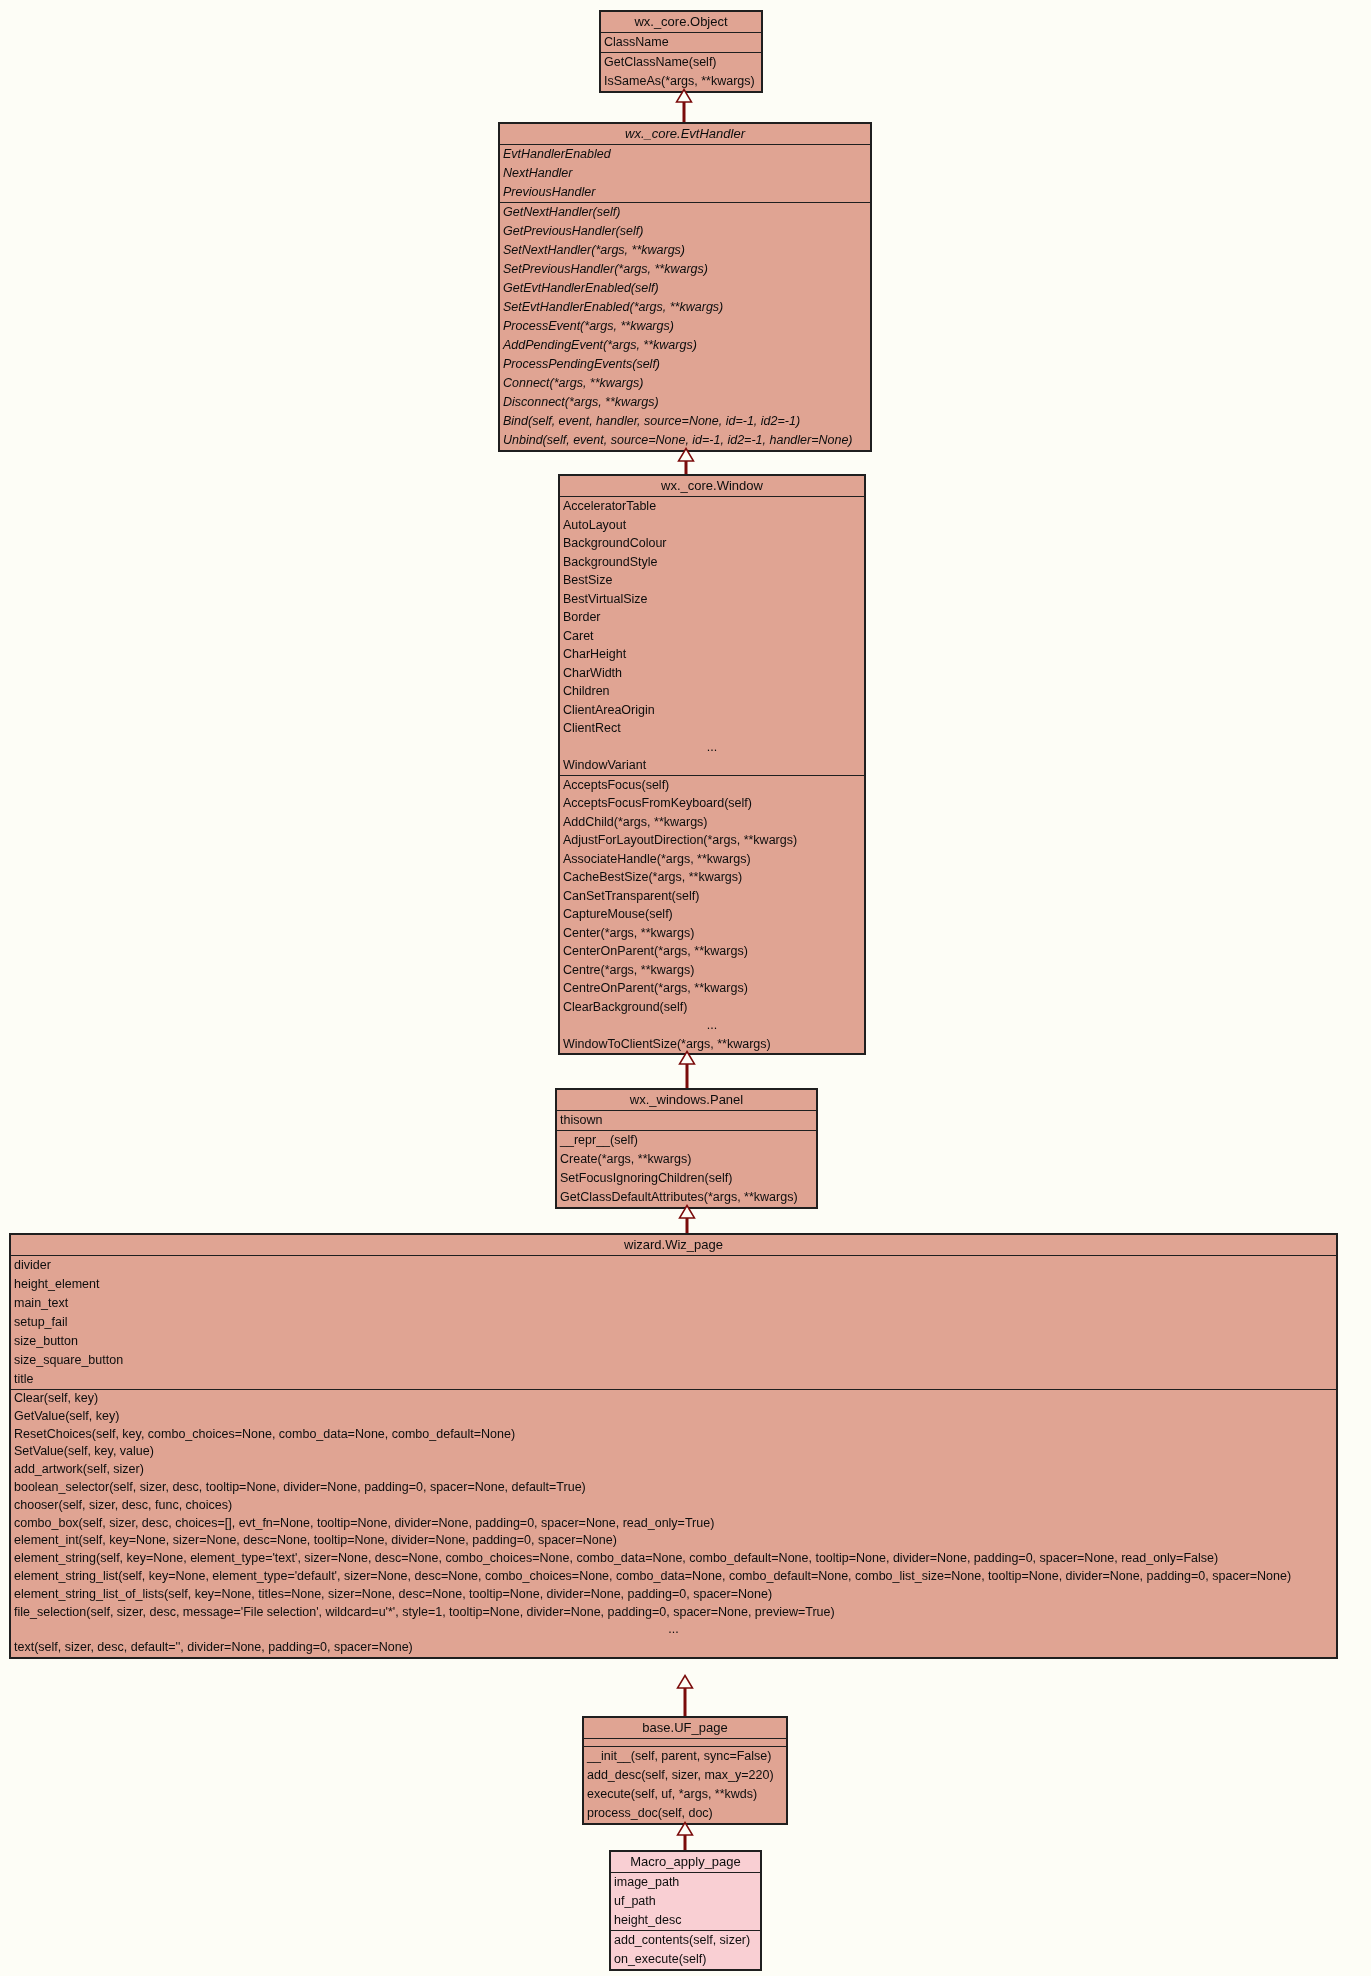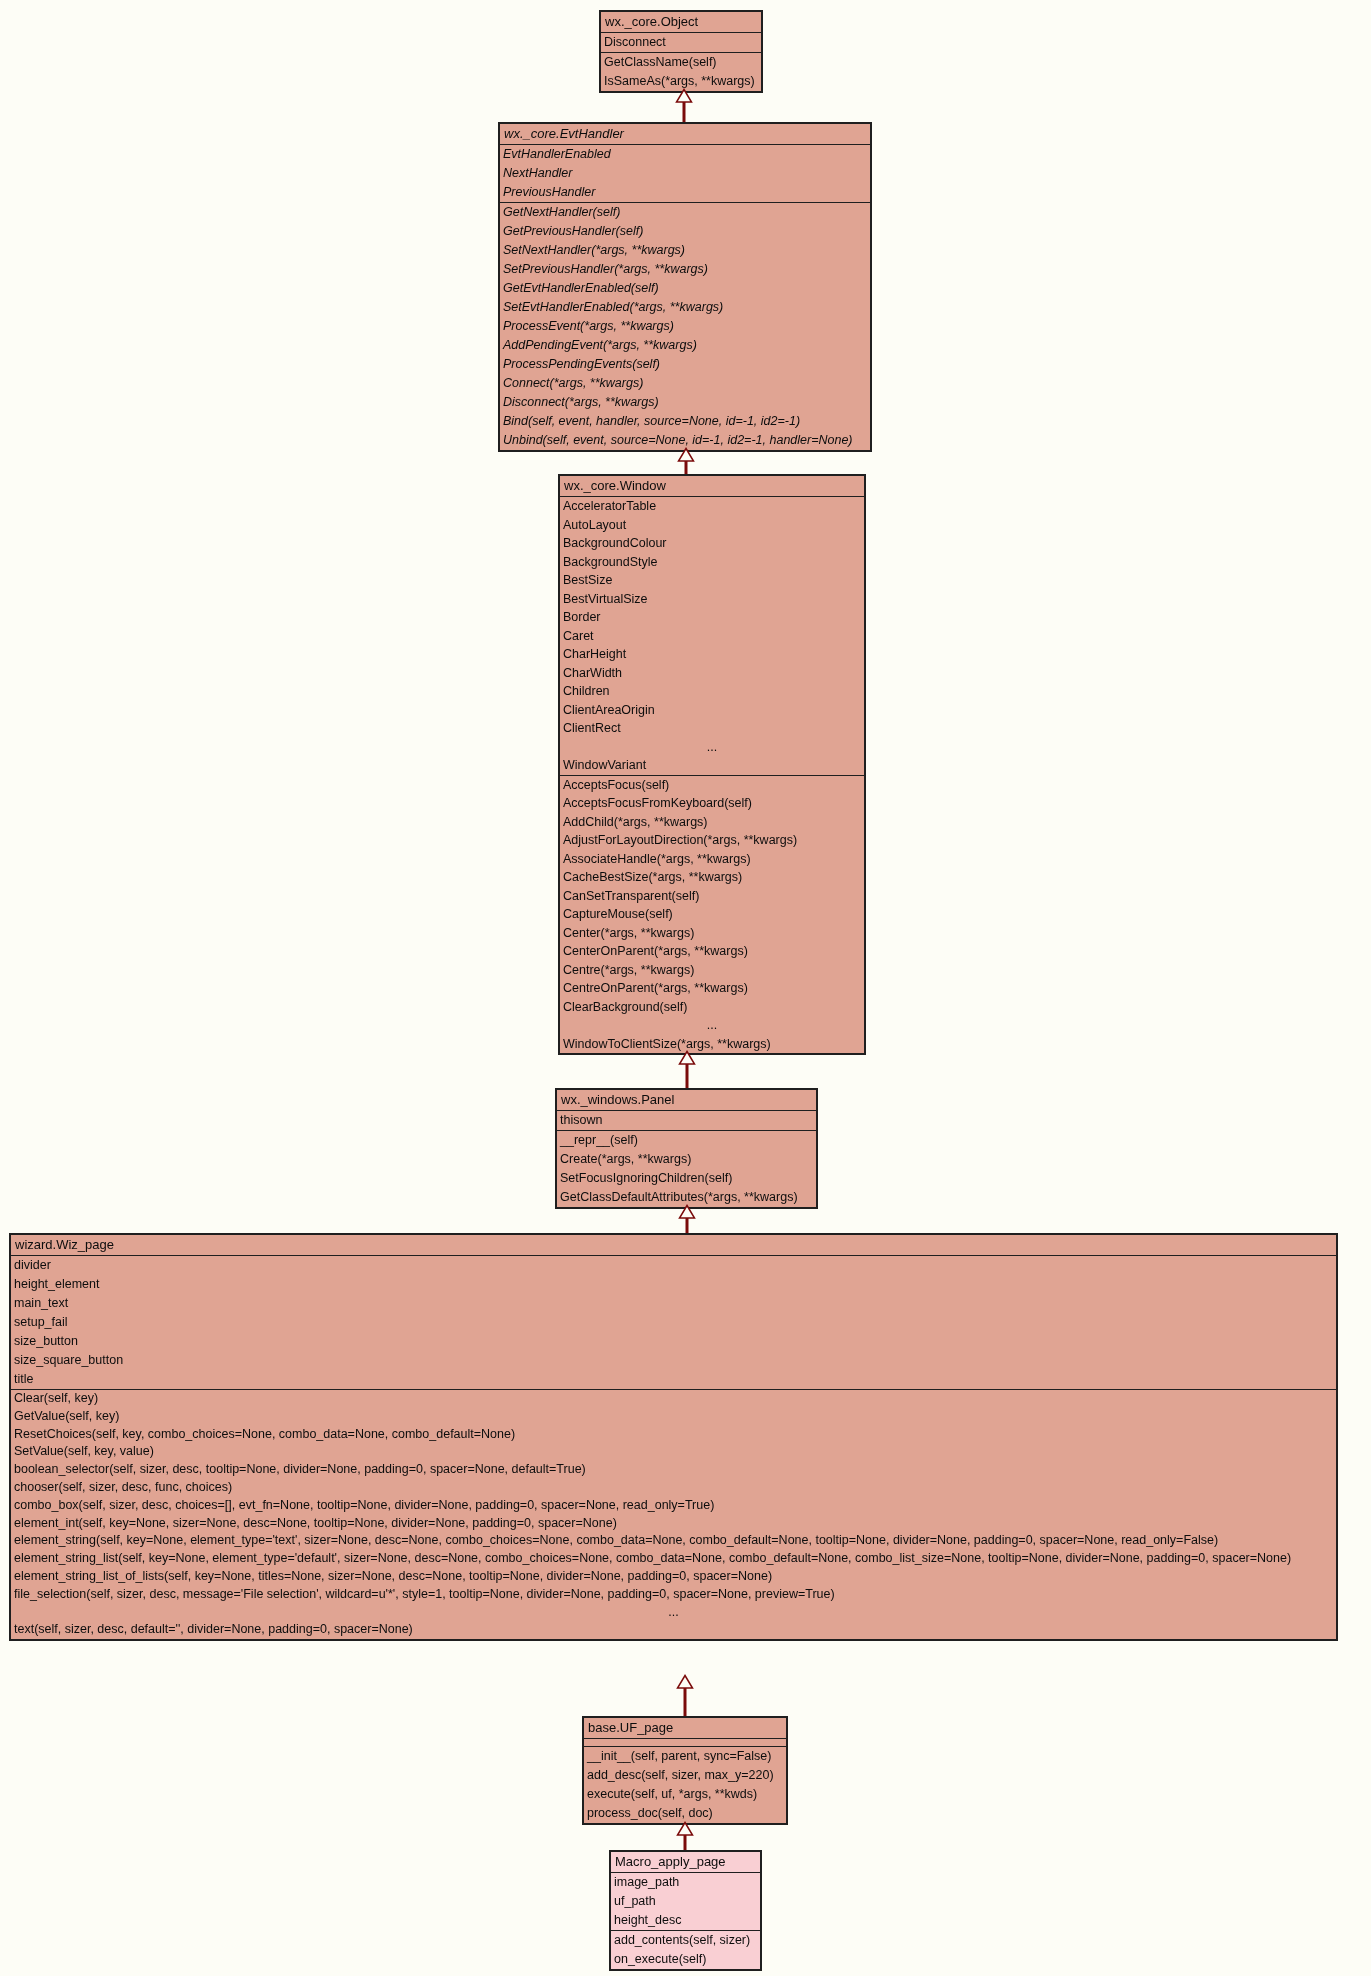--- a/index.html
+++ b/index.html
@@ -19,21 +19,21 @@
     box-sizing: border-box;
     background: var(--class-fill, #e0a493);
     border: 2px solid var(--border, #1f1f1f);
     font-size: 12.5px;
     color: #0d0d0d;
   }
   .uml-box.highlight {
     background: var(--highlight-fill, #f9cfd3);
   }
   .uml-title {
-    text-align: left;
+    text-align: center;
     padding: 2px 4px 3px 4px;
     border-bottom: 1.5px solid var(--border, #1f1f1f);
     font-size: 13px;
     white-space: nowrap;
     overflow: hidden;
     line-height: 15px;
   }
   .uml-attrs { min-height: 7px; }
   .uml-methods { border-top: 1.5px solid var(--border, #1f1f1f); }
   .uml-row {
@@ -48,21 +48,21 @@
   .inh-arrow { position: absolute; }
 </style>
 </head>
 <body>
 
 <div id="canvas">
 
   <div class="uml-box" style="left:599px; top:10px; width:164px;">
     <div class="uml-title">wx._core.Object</div>
     <div class="uml-attrs">
-        <div class="uml-row">Disconnect</div>
+        <div class="uml-row">ClassName</div>
       </div>
     <div class="uml-methods">
         <div class="uml-row">GetClassName(self)</div>
         <div class="uml-row">IsSameAs(*args, **kwargs)</div>
       </div>
   </div>
 
   <svg class="inh-arrow" style="left:675px; top:88px;" width="18" height="34">
     <polygon points="9,1.5 16.5,14 1.5,14" fill="#fdfdf6" stroke="#7a0b0b" stroke-width="1.5"></polygon>
     <line x1="9" y1="14" x2="9" y2="34" stroke="#7a0b0b" stroke-width="3"></line>
@@ -167,20 +167,21 @@
         <div class="uml-row">setup_fail</div>
         <div class="uml-row">size_button</div>
         <div class="uml-row">size_square_button</div>
         <div class="uml-row">title</div>
       </div>
     <div class="uml-methods dense">
         <div class="uml-row">Clear(self, key)</div>
         <div class="uml-row">GetValue(self, key)</div>
         <div class="uml-row">ResetChoices(self, key, combo_choices=None, combo_data=None, combo_default=None)</div>
         <div class="uml-row">SetValue(self, key, value)</div>
+        <div class="uml-row">add_artwork(self, sizer)</div>
         <div class="uml-row">boolean_selector(self, sizer, desc, tooltip=None, divider=None, padding=0, spacer=None, default=True)</div>
         <div class="uml-row">chooser(self, sizer, desc, func, choices)</div>
         <div class="uml-row">combo_box(self, sizer, desc, choices=[], evt_fn=None, tooltip=None, divider=None, padding=0, spacer=None, read_only=True)</div>
         <div class="uml-row">element_int(self, key=None, sizer=None, desc=None, tooltip=None, divider=None, padding=0, spacer=None)</div>
         <div class="uml-row">element_string(self, key=None, element_type='text', sizer=None, desc=None, combo_choices=None, combo_data=None, combo_default=None, tooltip=None, divider=None, padding=0, spacer=None, read_only=False)</div>
         <div class="uml-row">element_string_list(self, key=None, element_type='default', sizer=None, desc=None, combo_choices=None, combo_data=None, combo_default=None, combo_list_size=None, tooltip=None, divider=None, padding=0, spacer=None)</div>
         <div class="uml-row">element_string_list_of_lists(self, key=None, titles=None, sizer=None, desc=None, tooltip=None, divider=None, padding=0, spacer=None)</div>
         <div class="uml-row">file_selection(self, sizer, desc, message='File selection', wildcard=u'*', style=1, tooltip=None, divider=None, padding=0, spacer=None, preview=True)</div>
         <div class="uml-row ellipsis">...</div>
         <div class="uml-row">text(self, sizer, desc, default='', divider=None, padding=0, spacer=None)</div>

